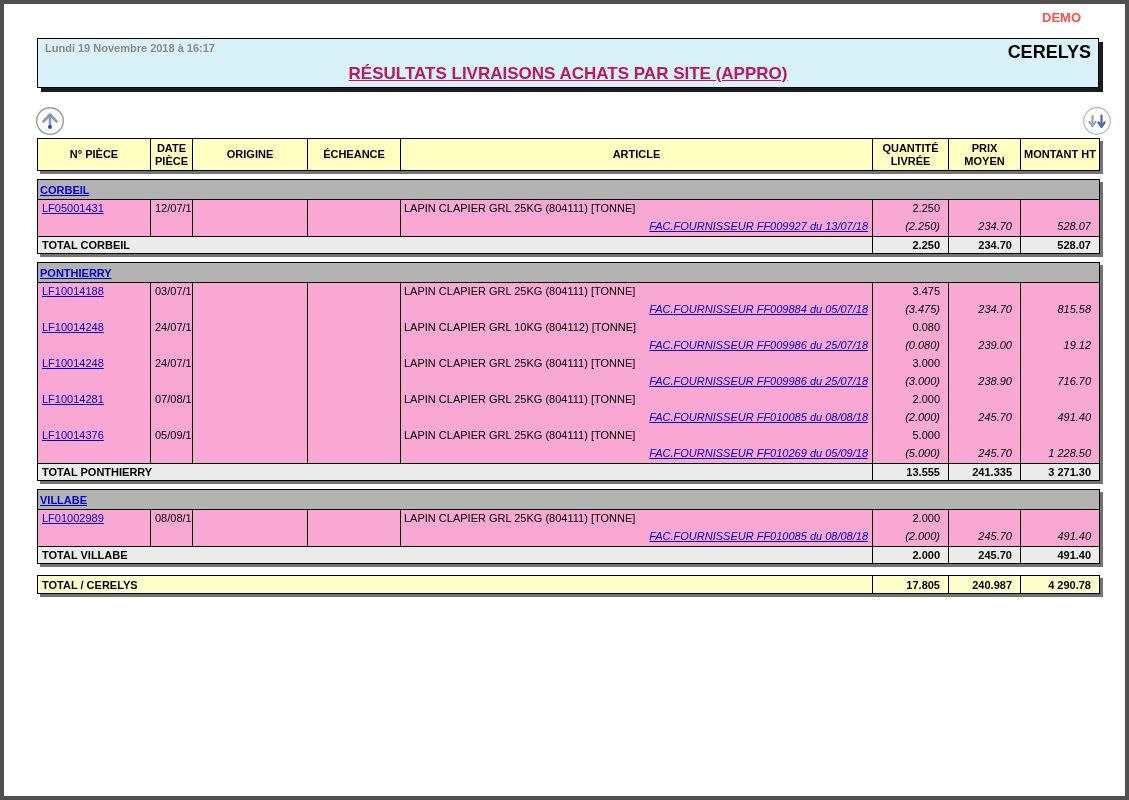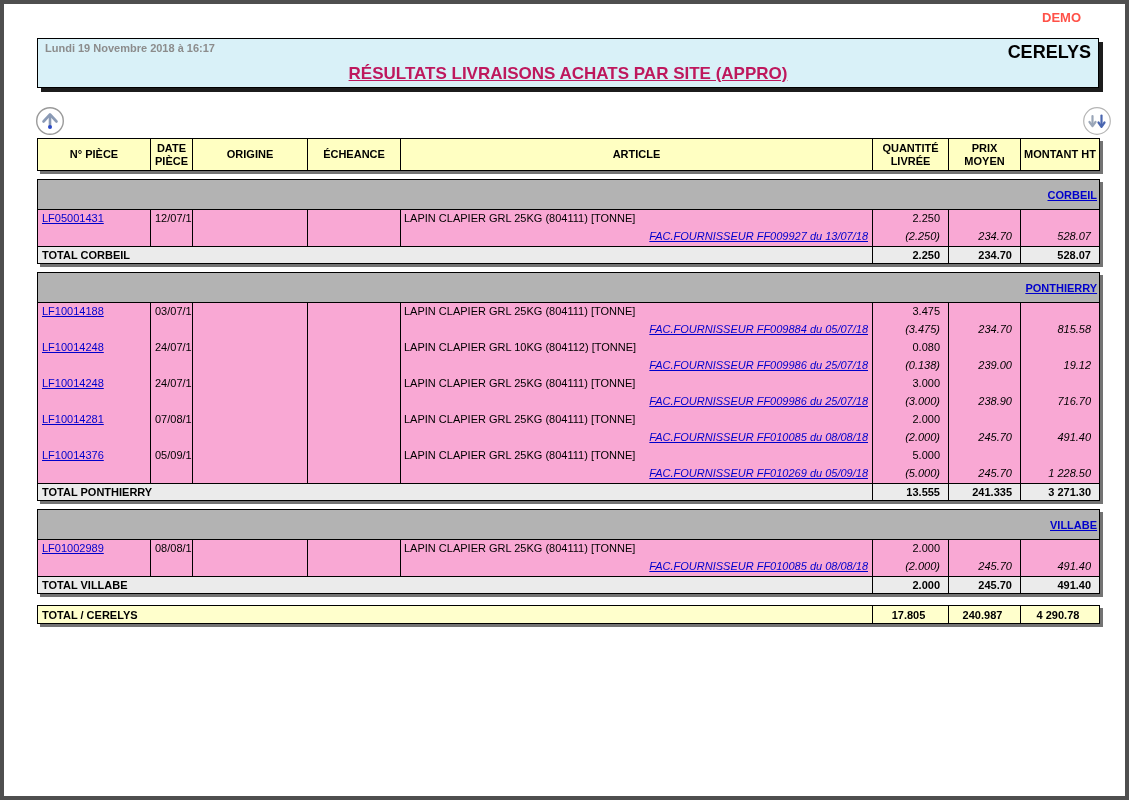--- a/index.html
+++ b/index.html
@@ -43,42 +43,42 @@
   table { border-collapse:collapse; table-layout:fixed; width:1062px;
           box-shadow:3px 3px 0 rgba(40,40,40,0.65); background:#f9a8d4; }
   .hdr-table { margin-top:2px; }
   td, th { border:1px solid #000; font-size:11px; overflow:hidden; }
   th {
     background:#ffffc2; font-weight:bold; text-align:center;
     height:32px; line-height:1.15; padding:1px 2px; color:#000;
   }
   .section-table { margin-top:8px; }
   .band {
-    background:#b3b3b3; text-align:right; height:30px; padding:0 2px;
+    background:#b3b3b3; text-align:left; height:20px; padding:0 2px;
   }
   .band a { color:#0000cc; font-weight:bold; font-size:11px; text-decoration:underline; }
   a.piece-link { color:#0000cc; font-size:11px; text-decoration:underline; }
   a.invoice-link { color:#0000cc; font-size:11px; font-style:italic; }
   td.datacell { vertical-align:top; padding:0; }
   .slot { height:36px; }
   .l1, .l2 { height:18px; line-height:17px; white-space:nowrap; }
   .pad { padding:0 4px; }
   .num { text-align:right; padding-right:8px; }
   .ital { font-style:italic; color:#000; }
   .art-l1 { padding-left:3px; color:#000; }
   .art-l2 { text-align:right; padding-right:4px; }
   .total-row td {
     background:#ebebeb; font-weight:bold; height:17px; padding:0 4px; color:#000;
   }
   .total-row .num { padding-right:8px; }
   .grand-table { margin-top:11px; }
   .grand-table td {
     background:#ffffcc; font-weight:bold; height:18px; padding:0 4px; color:#000;
   }
-  .grand-table .num { text-align:center; padding-right:8px; }
+  .grand-table .num { text-align:right; padding-right:8px; }
 </style>
 </head>
 <body>
 
 <div class="demo">DEMO</div>
 
 <div class="content">
   <div class="header-box">
     <div class="header-datetime">Lundi 19 Novembre 2018 à 16:17</div>
     <div class="header-company">CERELYS</div>
@@ -271,21 +271,21 @@
               <div class="l2 art-l2"><a href="#" class="invoice-link">FAC.FOURNISSEUR FF010269 du 05/09/18</a></div>
             </div>
       </td>
       <td class="datacell">
         <div class="slot">
               <div class="l1 num">3.475</div>
               <div class="l2 num ital">(3.475)</div>
             </div>
         <div class="slot">
               <div class="l1 num">0.080</div>
-              <div class="l2 num ital">(0.138)</div>
+              <div class="l2 num ital">(0.080)</div>
             </div>
         <div class="slot">
               <div class="l1 num">3.000</div>
               <div class="l2 num ital">(3.000)</div>
             </div>
         <div class="slot">
               <div class="l1 num">2.000</div>
               <div class="l2 num ital">(2.000)</div>
             </div>
         <div class="slot">

